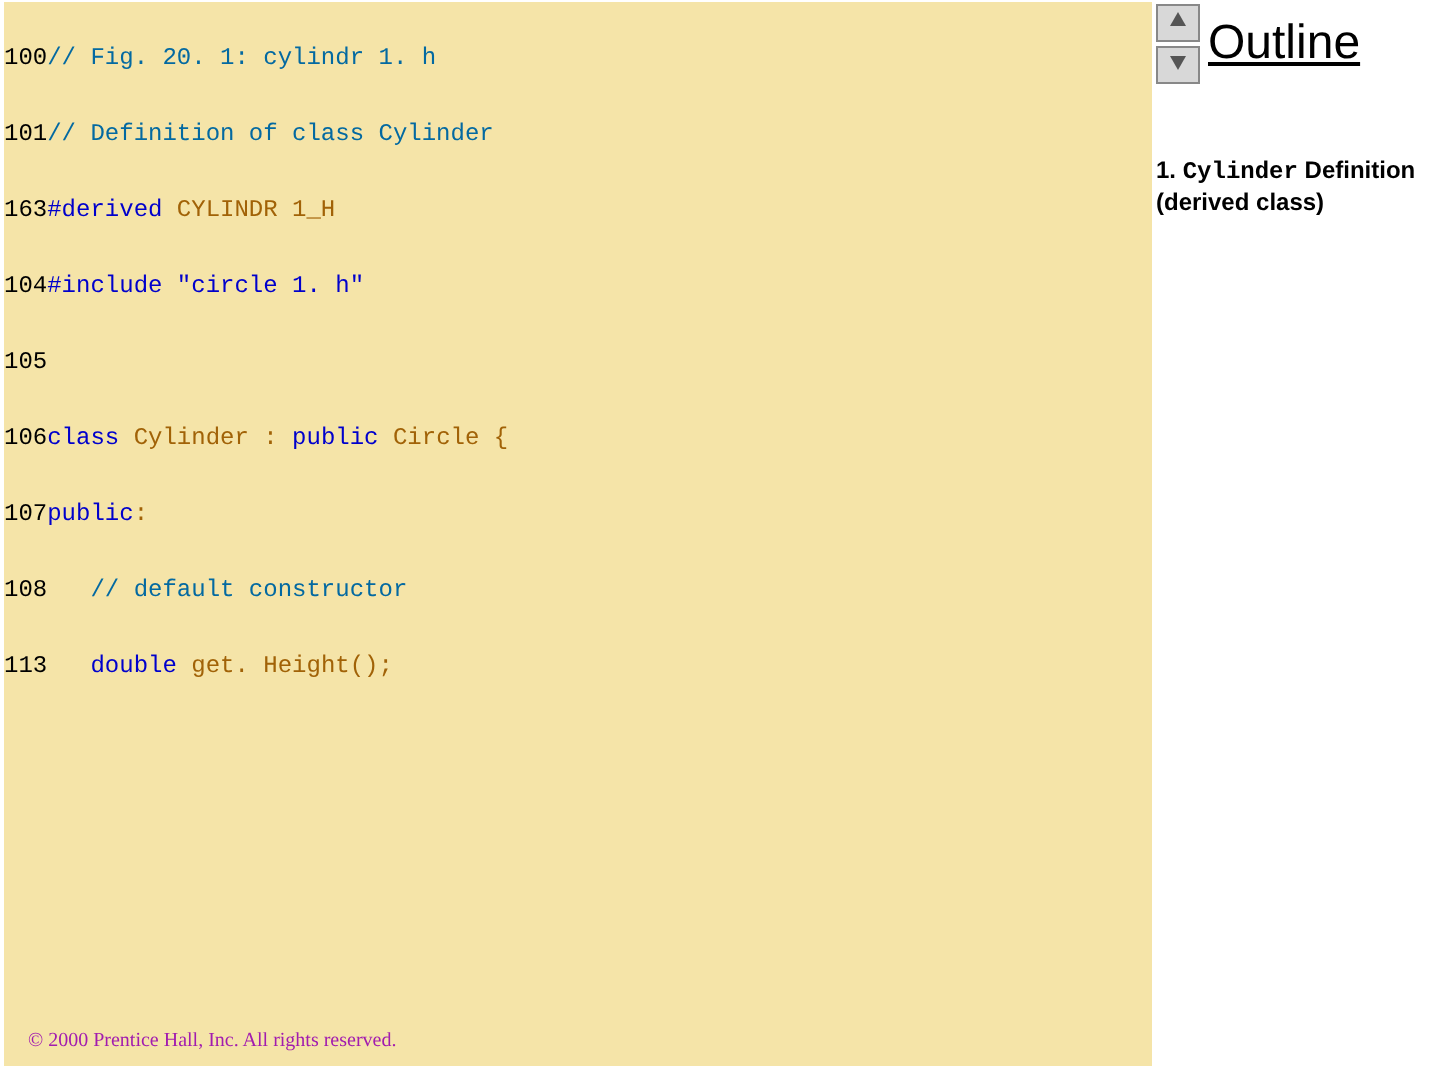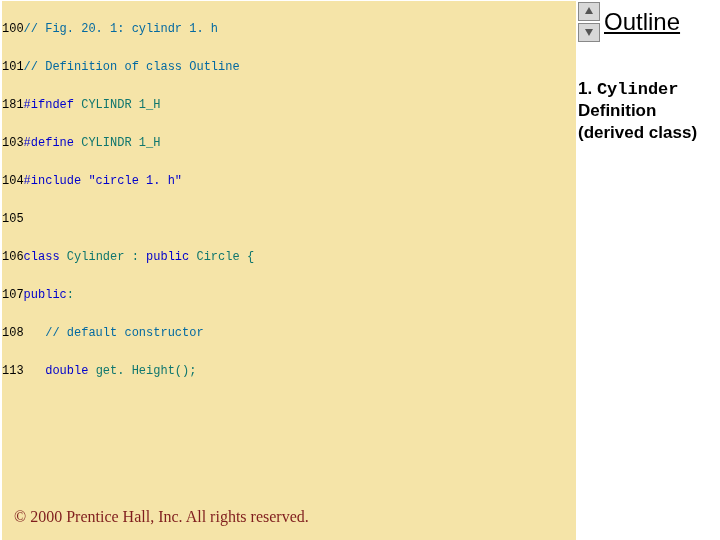--- a/index.html
+++ b/index.html
@@ -20,21 +20,21 @@
     font-family: "Courier New", monospace;
     font-size: 12px;
     line-height: 19px;
     white-space: pre;
   }
   .line { display: block; }
   .ln { color: #000; }
   .cmt { color: #0369a1; }
   .pp { color: #0000cc; }
   .kw { color: #0000cc; }
-  .txt { color: #0f766e; font-family: Liberation Mono, monospace; }
+  .txt { color: #a16207; font-family: Liberation Mono, monospace; }
   .right-col {
     position: absolute;
     left: 578px;
     top: 0;
     width: 140px;
   }
   .nav-btns {
     display: flex;
     flex-direction: column;
     gap: 2px;
@@ -63,43 +63,42 @@
     font-size: 24px;
     color: #000;
     text-decoration: underline;
     text-align: center;
   }
   .section-note {
     position: absolute;
     top: 78px;
     left: 0;
     font-family: "Helvetica", Arial, sans-serif;
-    font-size: 17px;
+    font-size: 12px;
     color: #000;
     line-height: 1.25;
   }
   .section-note .bold { font-weight: bold; }
   .section-note .mono { font-family: "Courier New", monospace; font-weight: bold; }
   .footer {
     position: absolute;
     left: 14px;
     bottom: 14px;
     font-family: "Times New Roman", Times, serif;
-    font-size: 16px;
-    color: #7f1d1d;
+    font-size: 10px;
+    color: #a21caf;
   }
 </style>
 </head>
 <body>
 
 <div class="code-block">
 <span class="line"><span class="ln">100</span><span class="cmt">// Fig. 20. 1: cylindr 1. h</span></span>
-<span class="line"><span class="ln">101</span><span class="cmt">// Definition of class Outline</span></span>
-<span class="line"><span class="ln">181</span><span class="pp">#ifndef </span><span class="txt">CYLINDR 1_H</span></span>
-<span class="line"><span class="ln">103</span><span class="pp">#define </span><span class="txt">CYLINDR 1_H</span></span>
+<span class="line"><span class="ln">101</span><span class="cmt">// Definition of class Cylinder</span></span>
+<span class="line"><span class="ln">163</span><span class="pp">#derived </span><span class="txt">CYLINDR 1_H</span></span>
 <span class="line"><span class="ln">104</span><span class="pp">#include </span><span class="pp">"circle 1. h"</span></span>
 <span class="line"><span class="ln">105</span></span>
 <span class="line"><span class="ln">106</span><span class="kw">class</span><span class="txt"> Cylinder : </span><span class="kw">public</span><span class="txt"> Circle {</span></span>
 <span class="line"><span class="ln">107</span><span class="kw">public</span><span class="txt">:</span></span>
 <span class="line"><span class="ln">108</span><span class="cmt">   // default constructor</span></span>
 <span class="line"><span class="ln">113</span><span class="txt">   </span><span class="kw">double</span><span class="txt"> get. Height();</span></span>
 
 
 
 

